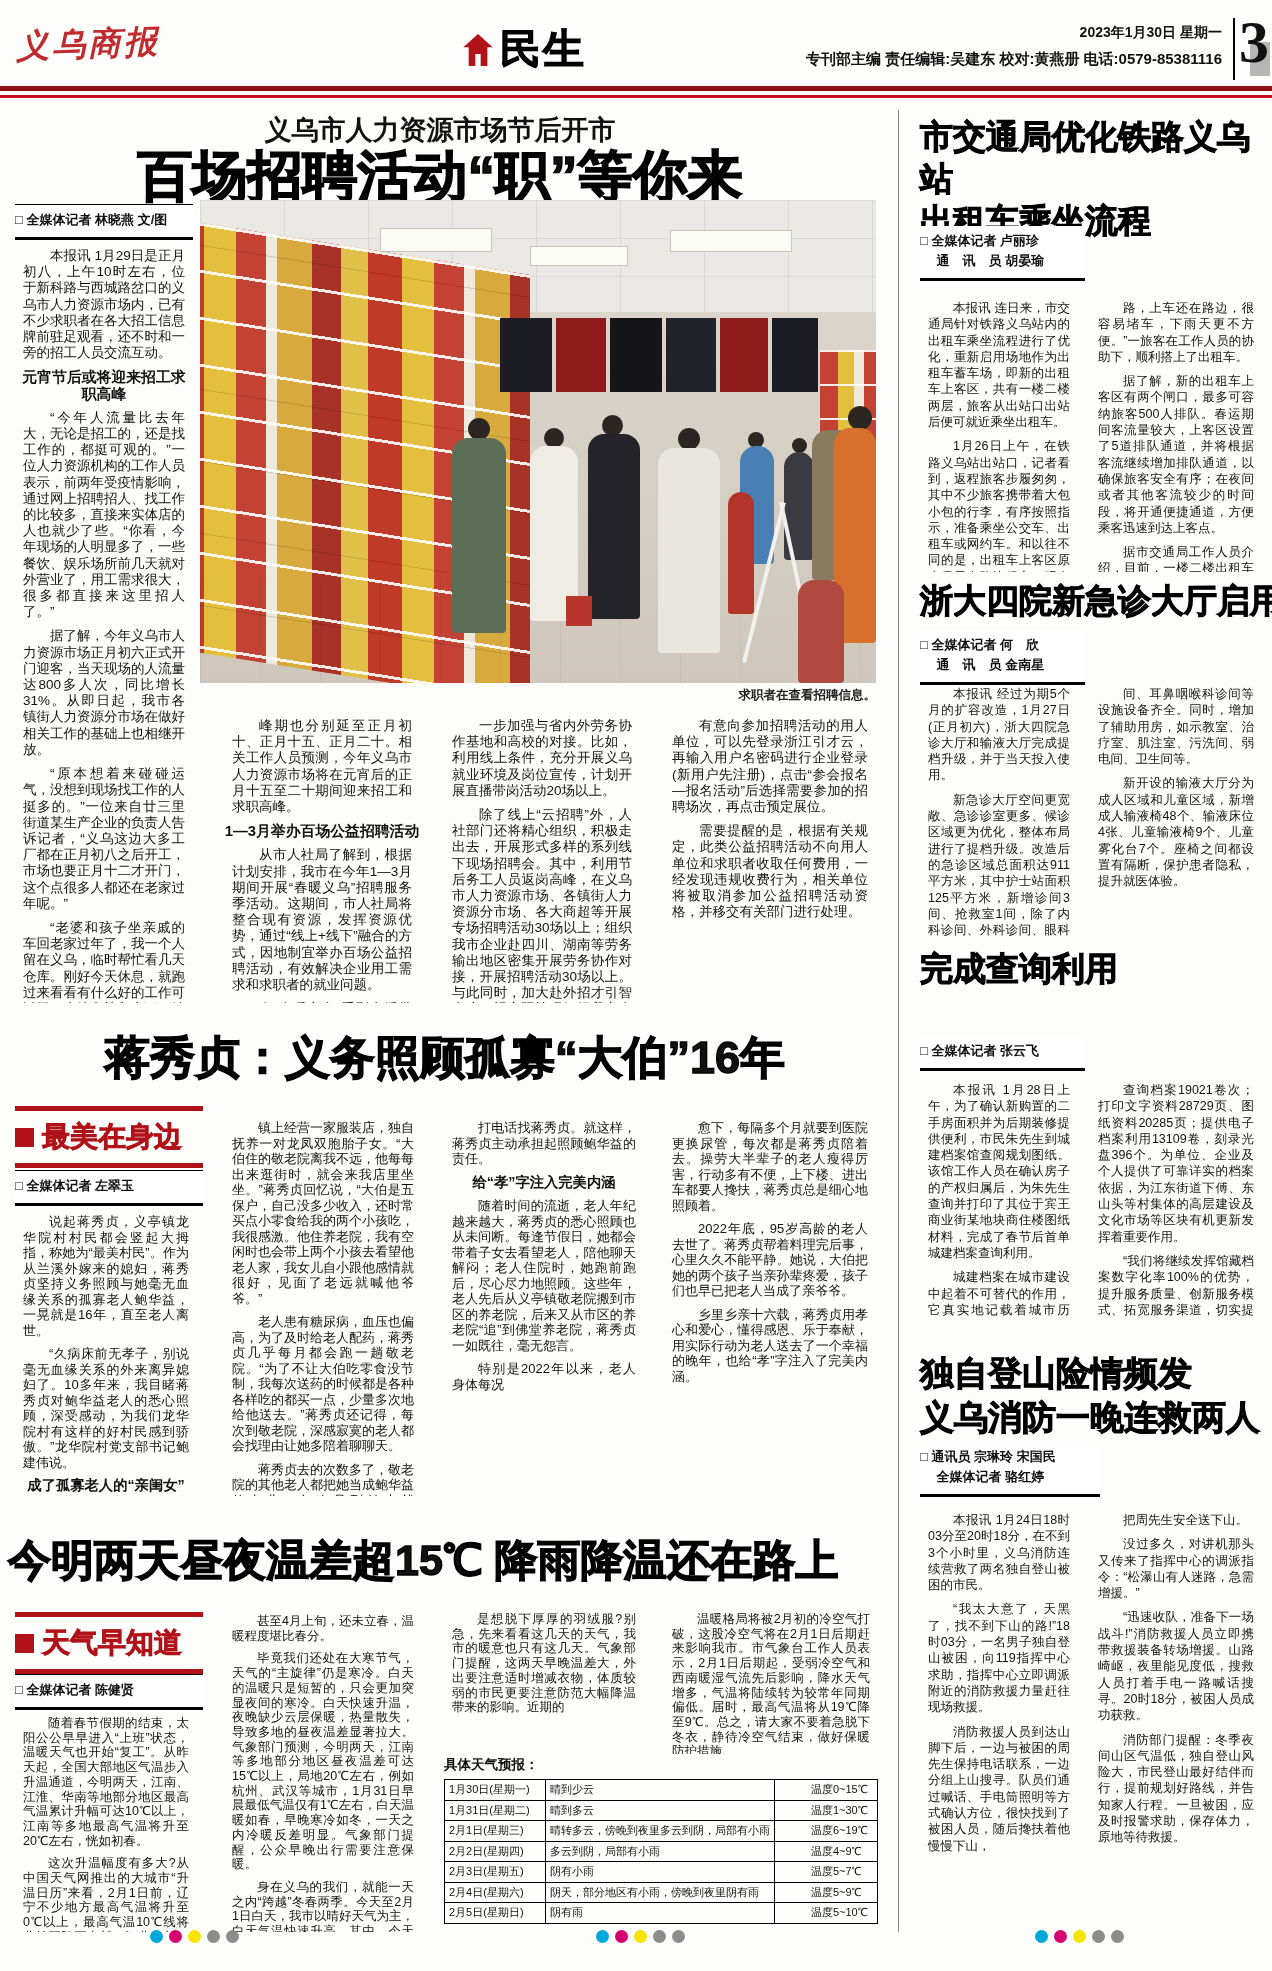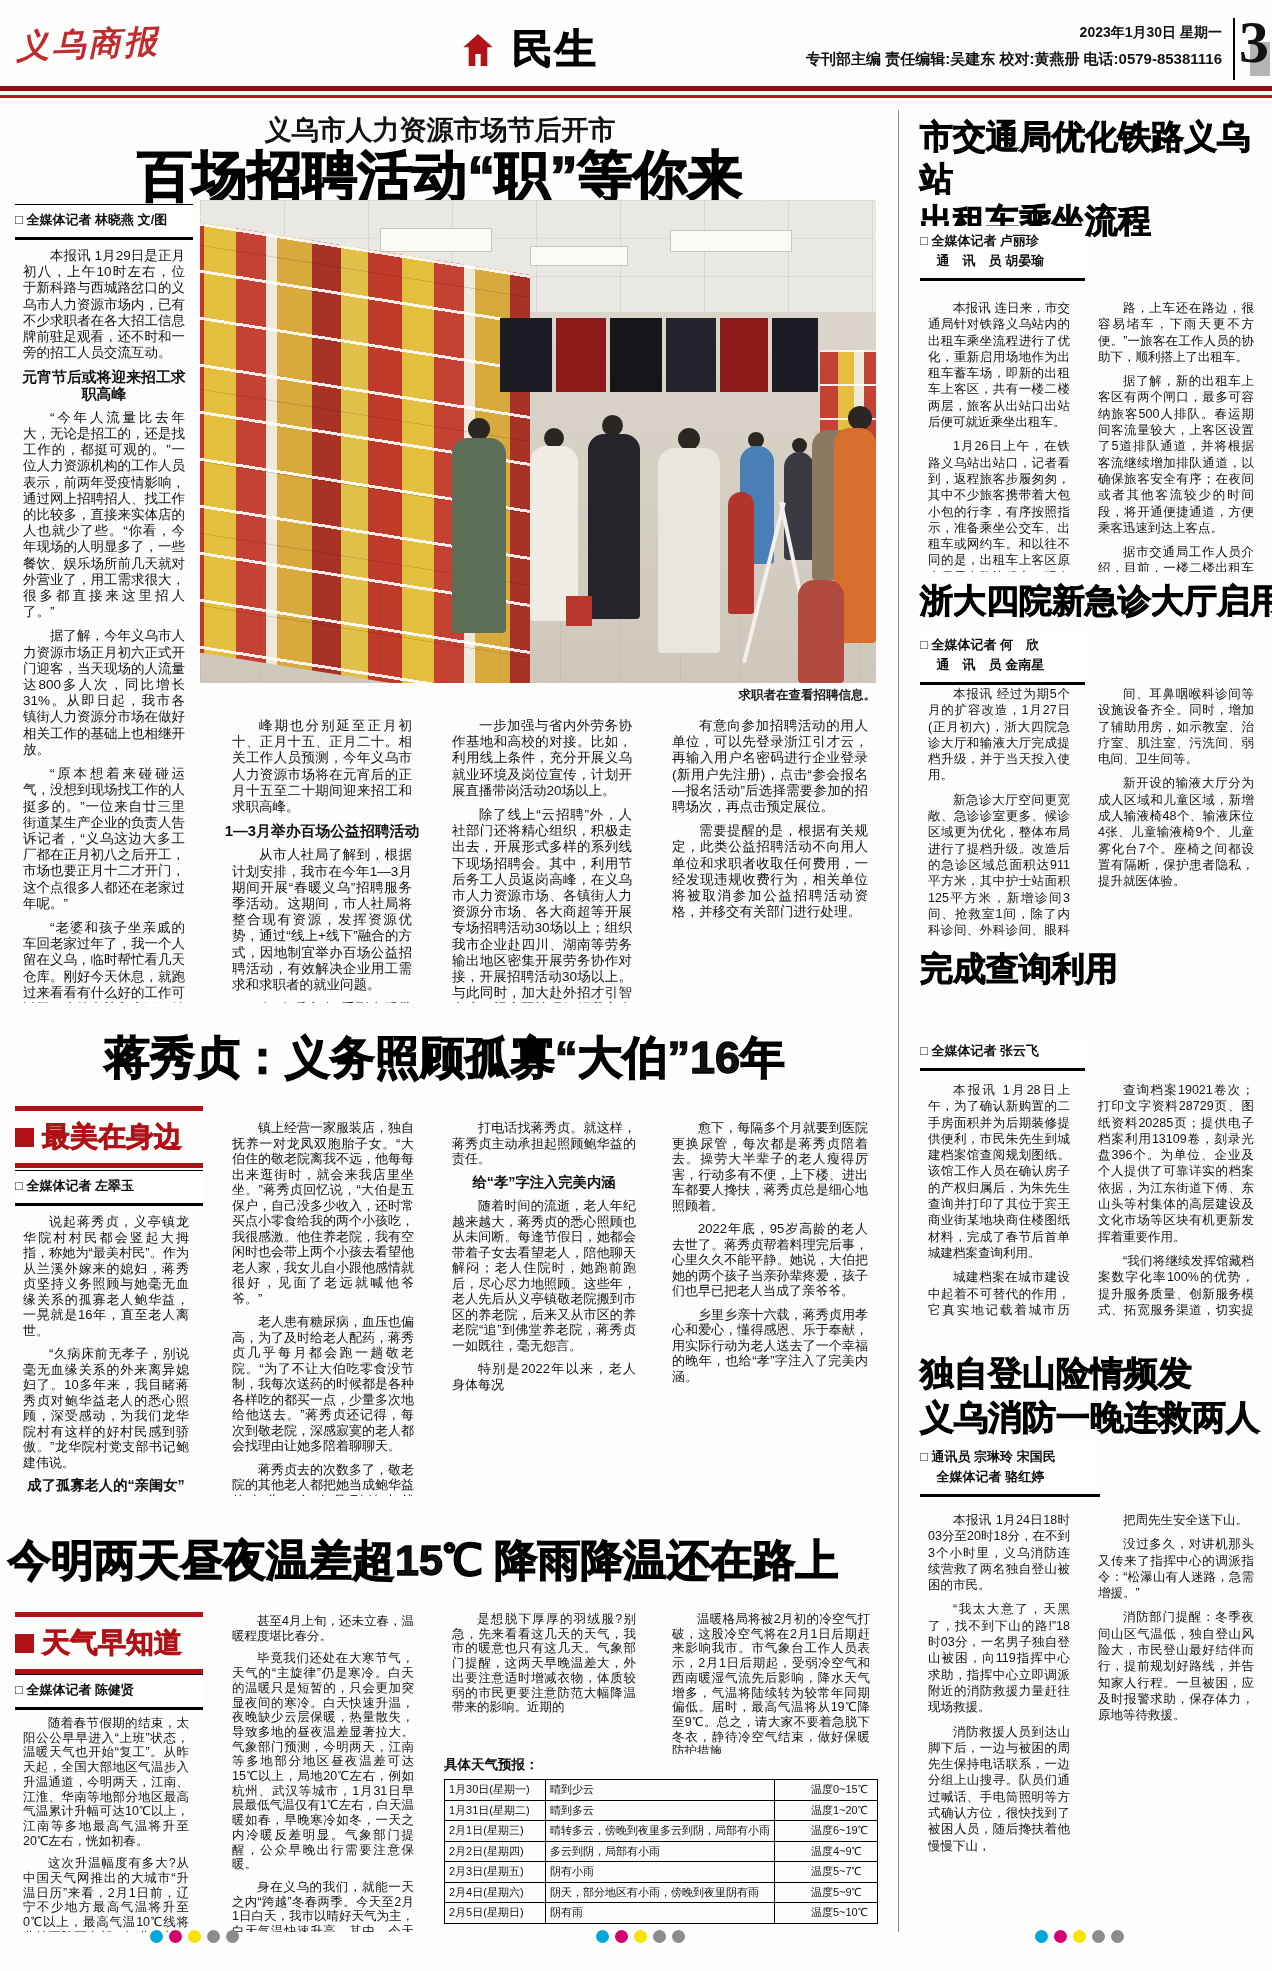--- a/index.html
+++ b/index.html
@@ -2,21 +2,21 @@
 <html><head>
 <meta charset="utf-8">
 <style>
   html,body{margin:0;padding:0;}
   body{width:1272px;height:1971px;position:relative;background:#fdfdfc;
        font-family:"Liberation Sans",sans-serif;color:#111;overflow:hidden;}
   .abs{position:absolute;}
   
   .logo{left:16px;top:22px;font-family:"Liberation Serif",serif;font-style:italic;
         font-weight:bold;font-size:33px;color:#bf2b2e;letter-spacing:3px;transform:rotate(-2deg);}
-  .section-wrap{left:462px;top:22px;display:flex;align-items:center;gap:18px;}
+  .section-wrap{left:462px;top:22px;display:flex;align-items:center;gap:6px;}
   .section-label{font-size:41px;font-weight:900;letter-spacing:2px;-webkit-text-stroke:1px #000;}
   .head-info{left:600px;top:24px;width:622px;text-align:right;}
   .head-date{font-size:14px;font-weight:bold;margin-bottom:8px;}
   .head-staff{font-size:15px;font-weight:bold;}
   .head-divider{left:1233px;top:18px;width:2px;height:62px;background:#000;}
   .pageno-shadow{left:1250px;top:42px;width:20px;height:34px;background:#b5b5b5;}
   .pageno{left:1239px;top:8px;font-family:"Liberation Serif",serif;font-size:60px;font-weight:bold;}
   .rule-a{left:0;top:86px;width:1272px;height:5px;background:#8e1116;}
   .rule-b{left:0;top:95px;width:1272px;height:3px;background:#c3141c;}
   
@@ -233,21 +233,21 @@
 <table class="wtable">
   <tbody>
       <tr>
         <td class="c1">1月30日(星期一)</td>
         <td class="c2">晴到少云</td>
         <td class="c3">温度0~15℃</td>
       </tr>
   <tr>
         <td class="c1">1月31日(星期二)</td>
         <td class="c2">晴到多云</td>
-        <td class="c3">温度1~20℃</td>
+        <td class="c3">温度1~30℃</td>
       </tr>
   <tr>
         <td class="c1">2月1日(星期三)</td>
         <td class="c2">晴转多云，傍晚到夜里多云到阴，局部有小雨</td>
         <td class="c3">温度6~19℃</td>
       </tr>
   <tr>
         <td class="c1">2月2日(星期四)</td>
         <td class="c2">多云到阴，局部有小雨</td>
         <td class="c3">温度4~9℃</td>
@@ -329,20 +329,21 @@
   <div>　 全媒体记者 骆红婷</div>
 </div>
 <div class="art-col side-txt" style="left:920px;top:1504px;width:158px;height:428px;">
   <p>本报讯 1月24日18时03分至20时18分，在不到3个小时里，义乌消防连续营救了两名独自登山被困的市民。</p>
   <p>“我太大意了，天黑了，找不到下山的路!”18时03分，一名男子独自登山被困，向119指挥中心求助，指挥中心立即调派附近的消防救援力量赶往现场救援。</p>
   <p>消防救援人员到达山脚下后，一边与被困的周先生保持电话联系，一边分组上山搜寻。队员们通过喊话、手电筒照明等方式确认方位，很快找到了被困人员，随后搀扶着他慢慢下山，</p>
 </div>
 <div class="art-col side-txt" style="left:1090px;top:1504px;width:172px;height:428px;">
   <p>把周先生安全送下山。</p>
   <p>没过多久，对讲机那头又传来了指挥中心的调派指令：“松瀑山有人迷路，急需增援。”</p>
+  <p>“迅速收队，准备下一场战斗!”消防救援人员立即携带救援装备转场增援。山路崎岖，夜里能见度低，搜救人员打着手电一路喊话搜寻。20时18分，被困人员成功获救。</p>
   <p>消防部门提醒：冬季夜间山区气温低，独自登山风险大，市民登山最好结伴而行，提前规划好路线，并告知家人行程。一旦被困，应及时报警求助，保存体力，原地等待救援。</p>
 </div>
 
 <div class="abs dots" style="left:150px;top:1930px;">
   <span style="background: rgb(0, 167, 217);"></span>
     <span style="background: rgb(212, 0, 110);"></span>
     <span style="background: rgb(247, 227, 0);"></span>
     <span style="background: rgb(140, 140, 140);"></span>
     <span style="background: rgb(140, 140, 140);"></span>
 </div>

